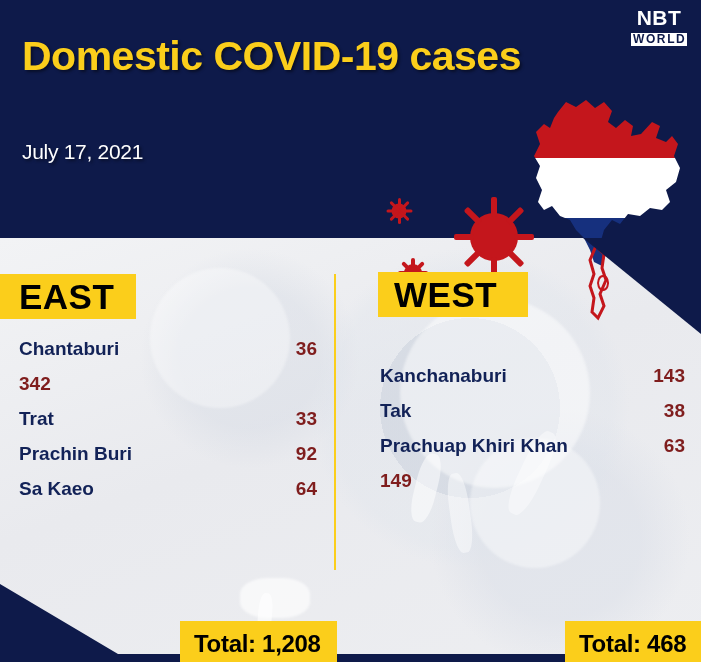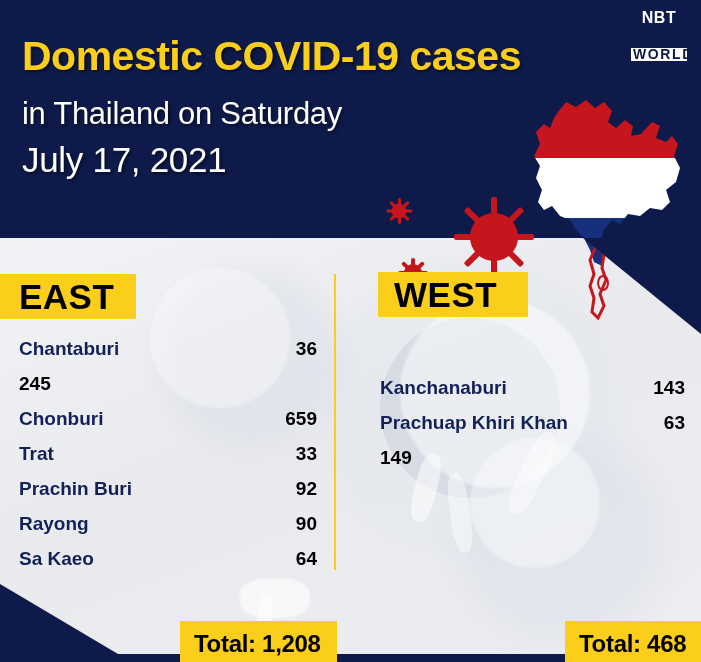--- a/index.html
+++ b/index.html
@@ -62,50 +62,50 @@
     left:22px; top:96px;
     font-size:31px;
     color:#FFFFFF;
     letter-spacing:-0.3px;
     text-shadow:2px 2px 3px rgba(0,0,0,0.45);
     white-space:nowrap;
   }
   .title-sub2 {
     position:absolute;
     left:22px; top:140px;
-    font-size:35px;
+    font-size:21px;
     color:#FFFFFF;
     letter-spacing:-0.3px;
     text-shadow:2px 2px 3px rgba(0,0,0,0.45);
     white-space:nowrap;
   }
 
   
   .logo {
     position:absolute;
     right:14px; top:7px;
     width:56px;
     text-align:center;
   }
   .logo-nbt {
-    font-size:16px;
+    font-size:21px;
     font-weight:bold;
     color:#FFFFFF;
     letter-spacing:0.5px;
     line-height:22px;
   }
   .logo-world {
     background:#FFFFFF;
     color:#0E1A4A;
-    font-size:14px;
+    font-size:12px;
     font-weight:bold;
     letter-spacing:1.6px;
     line-height:13px;
     padding:0 2px;
-    margin-top:19px;
+    margin-top:4px;
   }
 
   
   .map-wrap {
     position:absolute;
     left:500px; top:98px;
     width:200px; height:230px;
     z-index:4;
     pointer-events:none;
   }
@@ -179,39 +179,39 @@
     position:absolute;
     left:334px; top:274px;
     width:2px; height:296px;
     background:#FBCE1B;
     z-index:8;
   }
 
   
   .col { position:absolute; z-index:8; }
   #col-east { left:19px; top:338px; width:298px; }
-  #col-west { left:380px; top:377px; width:305px; }
+  #col-west { left:380px; top:365px; width:305px; }
 
   .row {
     display:flex;
     justify-content:space-between;
     align-items:baseline;
     height:35px;
     gap:15px;
   }
   .row .name {
     font-size:19px;
     font-weight:bold;
     color:#122257;
     white-space:nowrap;
   }
   .row .val {
     font-size:19px;
     font-weight:bold;
-    color:#000000;
+    color:#7f1d1d;
     white-space:nowrap;
   }
 
   
   .total-badge {
     position:absolute;
     background:#FBCE1B;
     color:#000000;
     font-size:24px;
     font-weight:bold;
@@ -235,21 +235,20 @@
     <div class="blob" style="left:470px; top:200px; width:130px; height:130px; opacity:.45;"></div>
     <div class="spike" style="left:415px; top:215px; width:22px; height:70px; transform:rotate(14deg); opacity:.7;"></div>
     <div class="spike" style="left:450px; top:235px; width:20px; height:80px; transform:rotate(-8deg); opacity:.6;"></div>
     <div class="spike" style="left:520px; top:190px; width:24px; height:90px; transform:rotate(25deg); opacity:.55;"></div>
     <div class="blob" style="left:240px; top:340px; width:70px; height:40px;  opacity:.75; border-radius:40%;"></div>
     <div class="spike" style="left:258px; top:355px; width:14px; height:44px; transform:rotate(5deg); opacity:.8;"></div>
   </div>
 
   <div class="header">
     <div class="title-main">Domestic COVID-19 cases</div>
-    <div class="title-sub1">in Thailand on Saturday</div>
     <div class="title-sub2">July 17, 2021</div>
 
     <div class="logo">
       <div class="logo-nbt">NBT</div>
       <div class="logo-world">WORLD</div>
     </div>
   </div>
 
   <div class="map-wrap">
     <svg viewBox="0 0 200 230" width="200" height="230">
@@ -318,50 +317,46 @@
   <div class="region-badge" id="badge-east">EAST</div>
 
   <div class="divider"></div>
 
   <div class="col" id="col-east">
     <div class="row">
       <span class="name">Chantaburi</span>
       <span class="val">36</span>
     </div>
     <div class="row">
-      <span class="val">245</span>
-    </div>
-    <div class="row">
-      <span class="name">Chonburi</span>
-      <span class="val">659</span>
+      <span class="val">342</span>
     </div>
     <div class="row">
       <span class="name">Trat</span>
       <span class="val">33</span>
     </div>
     <div class="row">
       <span class="name">Prachin Buri</span>
       <span class="val">92</span>
     </div>
     <div class="row">
-      <span class="name">Rayong</span>
-      <span class="val">90</span>
-    </div>
-    <div class="row">
       <span class="name">Sa Kaeo</span>
       <span class="val">64</span>
     </div>
   </div>
 
   <div class="col" id="col-west">
     <div class="row">
       <span class="name">Kanchanaburi</span>
       <span class="val">143</span>
     </div>
     <div class="row">
+      <span class="name">Tak</span>
+      <span class="val">38</span>
+    </div>
+    <div class="row">
       <span class="name">Prachuap Khiri Khan</span>
       <span class="val">63</span>
     </div>
     <div class="row">
       <span class="val">149</span>
     </div>
   </div>
 
   <div class="total-badge" id="total-east">Total: 1,208</div>
   <div class="total-badge" id="total-west">Total: 468</div>

